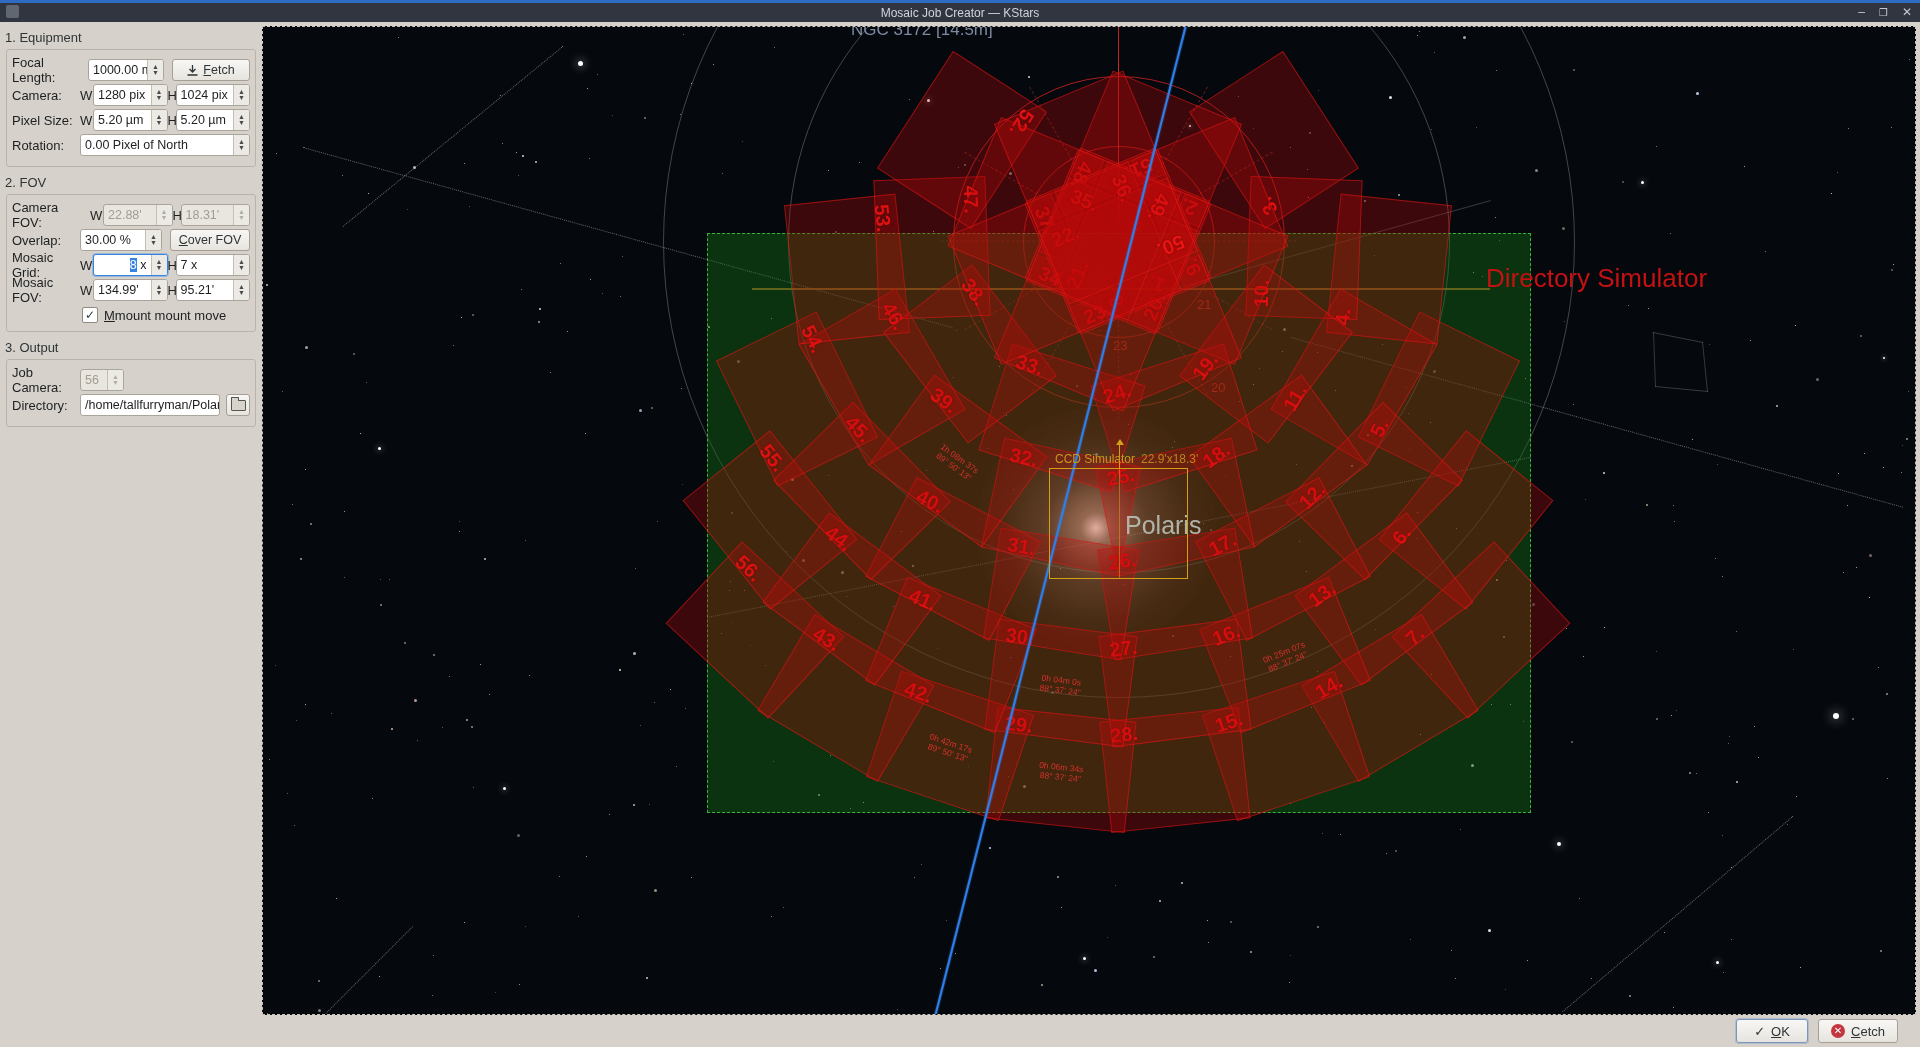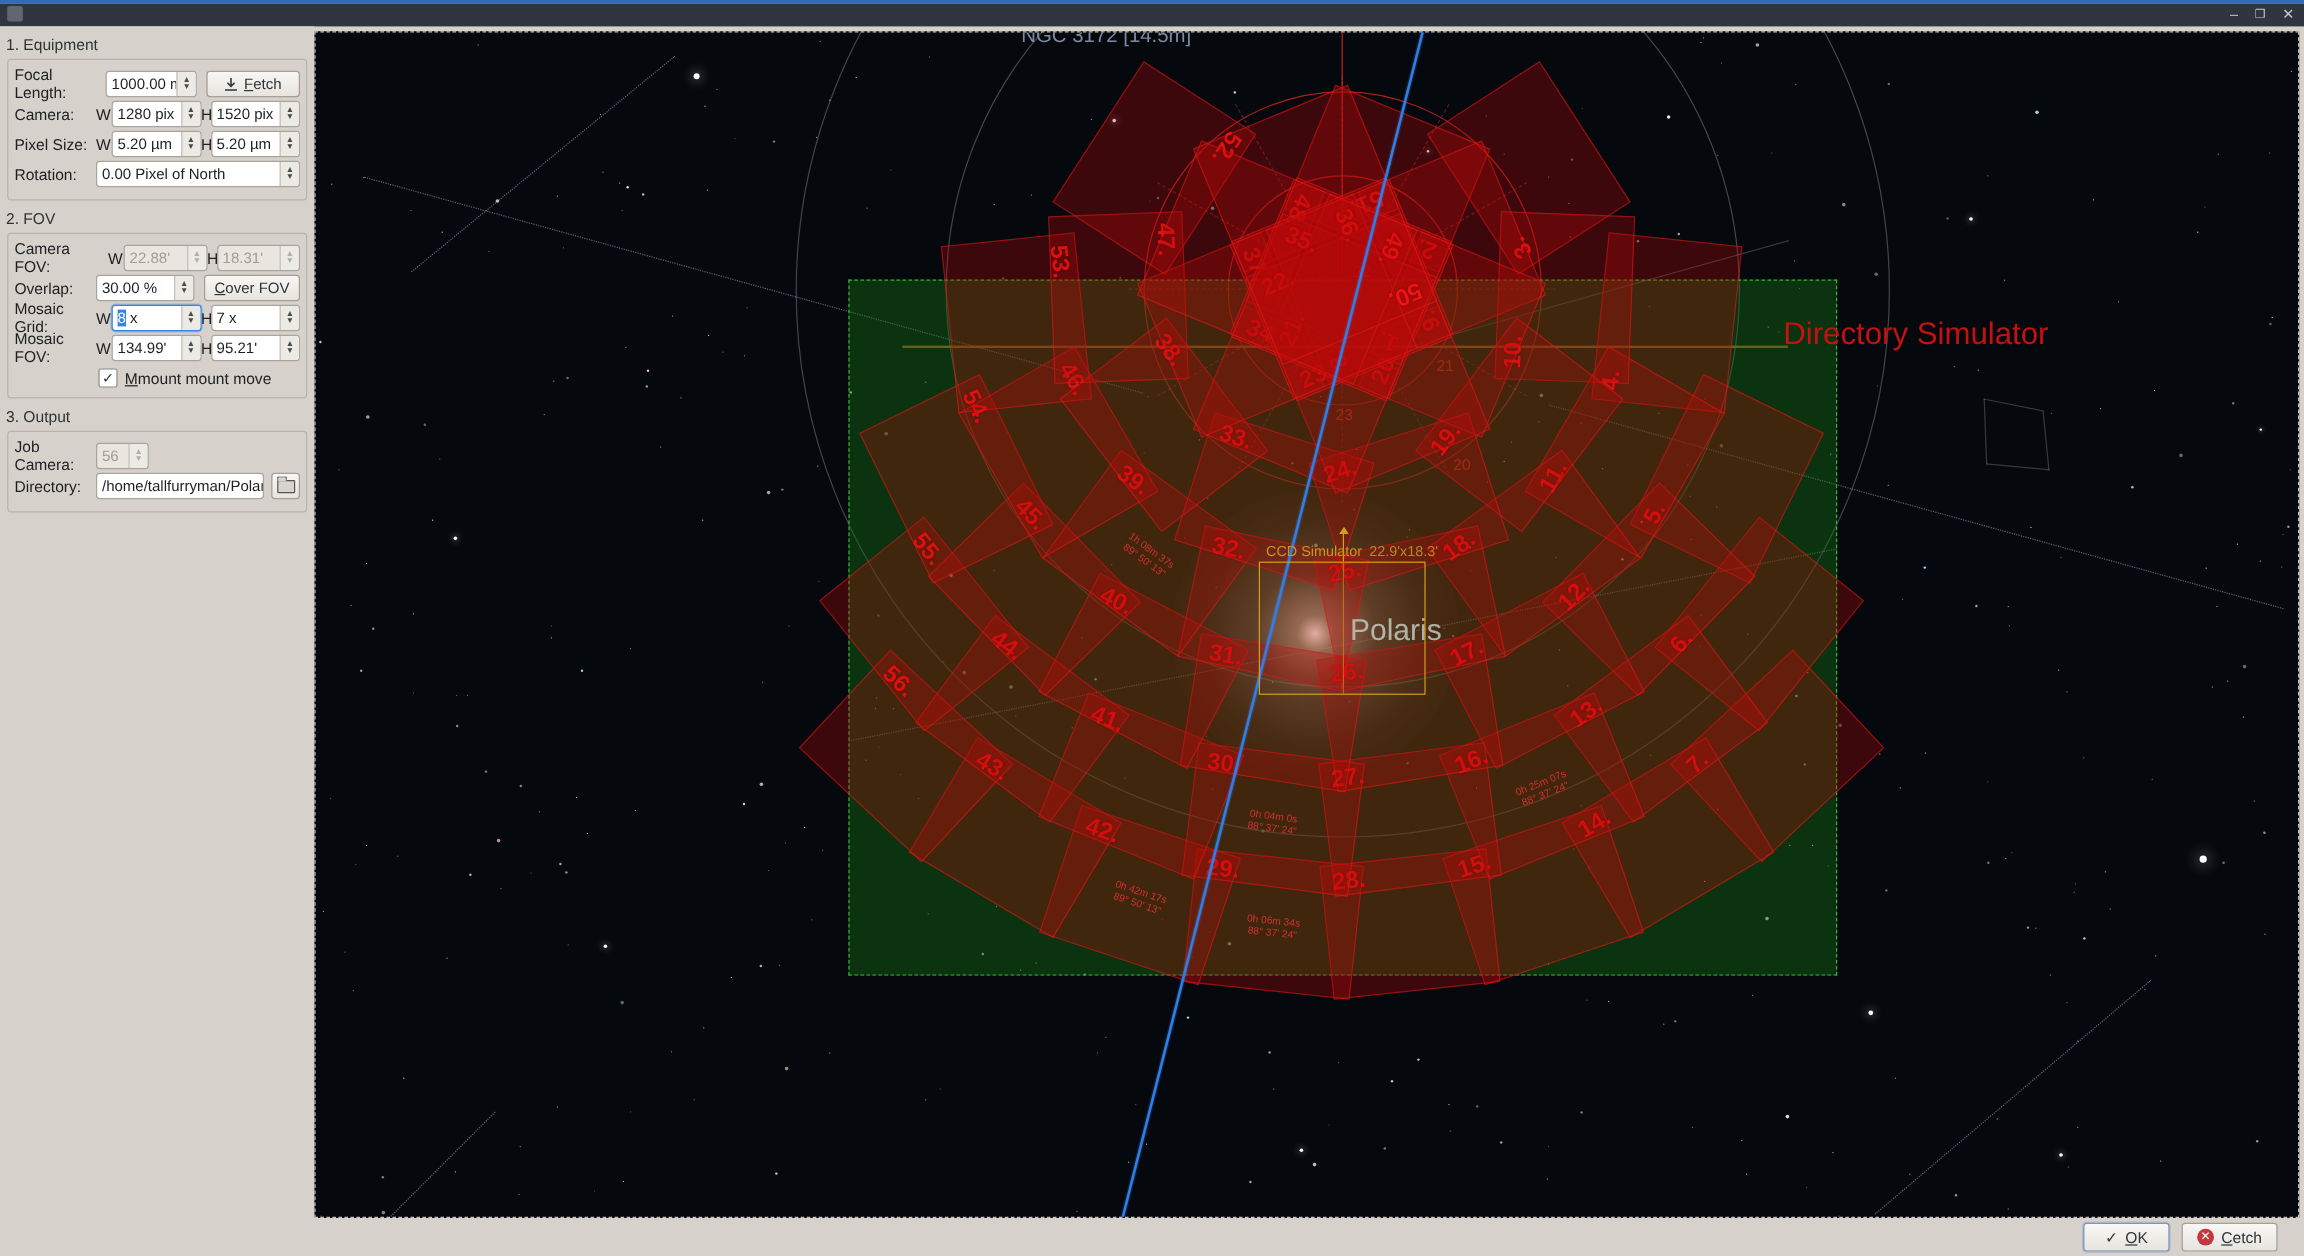--- a/index.html
+++ b/index.html
@@ -23,21 +23,21 @@
   .wh{width:10px;flex:none;text-align:left;margin-right:3px;}
   .spin{display:flex;align-items:stretch;height:20px;background:#fff;border:1px solid #aaa49b;
     border-radius:3px;overflow:hidden;flex:1;}
   .spin .val{flex:1;padding:1px 4px;line-height:18px;white-space:nowrap;overflow:hidden;font-size:12.5px;}
   .spin .btns{width:15px;flex:none;border-left:1px solid #c4beb5;background:#eceae5;
     display:flex;flex-direction:column;align-items:center;justify-content:center;}
   .spin .btns i{font-style:normal;font-size:7px;line-height:6px;color:#4b4b4b;}
   .spin.dis{background:#e9e6e0;}
   .spin.dis .val{color:#a29c92;}
   .spin.dis .btns i{color:#b3ada3;}
-  .spin.focused{border:1px solid #3584e4;box-shadow:0 0 0 1px rgba(53,132,228,.35);}
+  .spin.focused{border:1px solid #3584e4;box-shadow:0 0 0 1px rgba(53,132,228,.35);text-align:right;}
   .sel{background:#3584e4;color:#fff;}
   .gbtn{height:22px;border:1px solid #a59f96;border-radius:3px;
     background:linear-gradient(#f8f7f5,#e7e4de);padding:0 10px;font-size:12.5px;color:#2e3436;
     display:flex;align-items:center;justify-content:center;gap:5px;white-space:nowrap;}
   .fetch-btn{flex:none;width:78px;margin-left:8px;}
   .cover-btn{flex:none;width:80px;margin-left:8px;}
   .hgap{width:8px;flex:none;text-align:center;}
   .chkrow{display:flex;align-items:center;margin:6px 0 1px 70px;}
   .chk{width:14px;height:14px;background:#fff;border:1px solid #8f897f;border-radius:2px;
     margin-right:6px;display:flex;align-items:center;justify-content:center;font-size:12px;color:#2e3436;}
@@ -88,20 +88,21 @@
     display:flex;align-items:center;justify-content:center;line-height:14px;}
   .check-glyph{color:#2e3436;font-size:13px;}
   .fetch-icon{display:inline-block;}
 </style>
 </head>
 <body>
 
 <div class="accent-strip"></div>
 <div class="titlebar">
   <div class="app-icon"></div>
+  <div class="title-text">Mosaic Job Creator — KStars</div>
   <div class="win-btns">
     <span>–</span>
     <span style="font-size:10px;">❒</span>
     <span>✕</span>
   </div>
 </div>
 
 <div class="panel">
 
   <div class="section-title">1. Equipment</div>
@@ -127,21 +128,21 @@
       <span class="wh">W</span>
       <span class="spin">
         <span class="val">1280 pix</span>
         <span class="btns">
             <i>▲</i>
             <i>▼</i>
           </span>
       </span>
       <span class="hgap">H</span>
       <span class="spin">
-        <span class="val">1520 pix</span>
+        <span class="val">1024 pix</span>
         <span class="btns">
             <i>▲</i>
             <i>▼</i>
           </span>
       </span>
     </div>
     <div class="frow">
       <span class="lbl">Pixel Size:</span>
       <span class="wh">W</span>
       <span class="spin">

